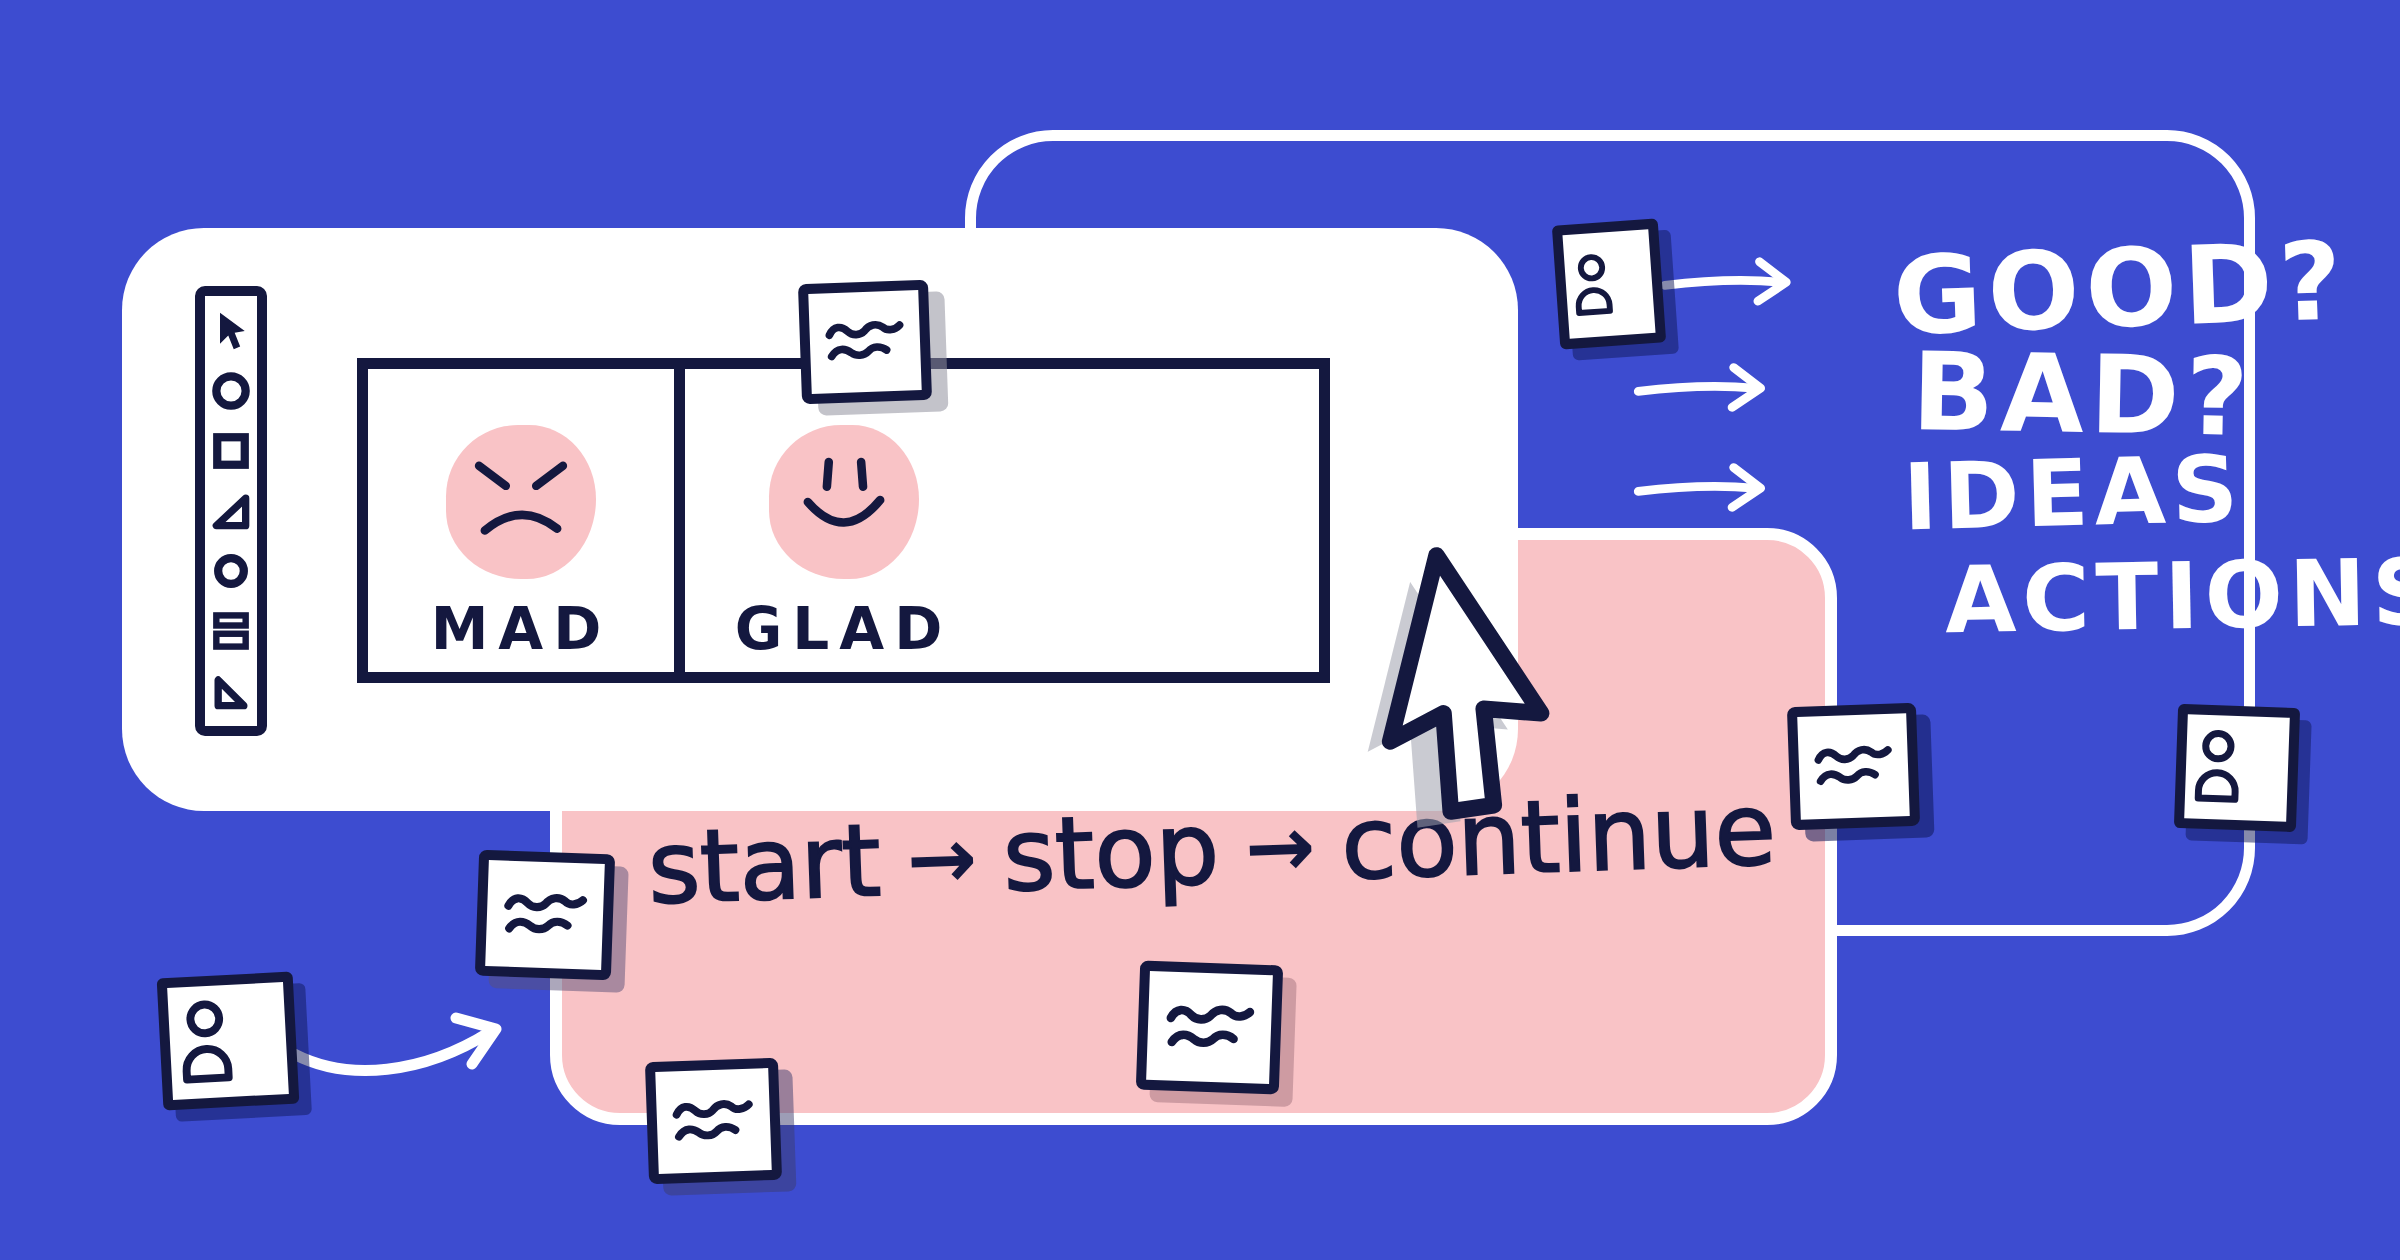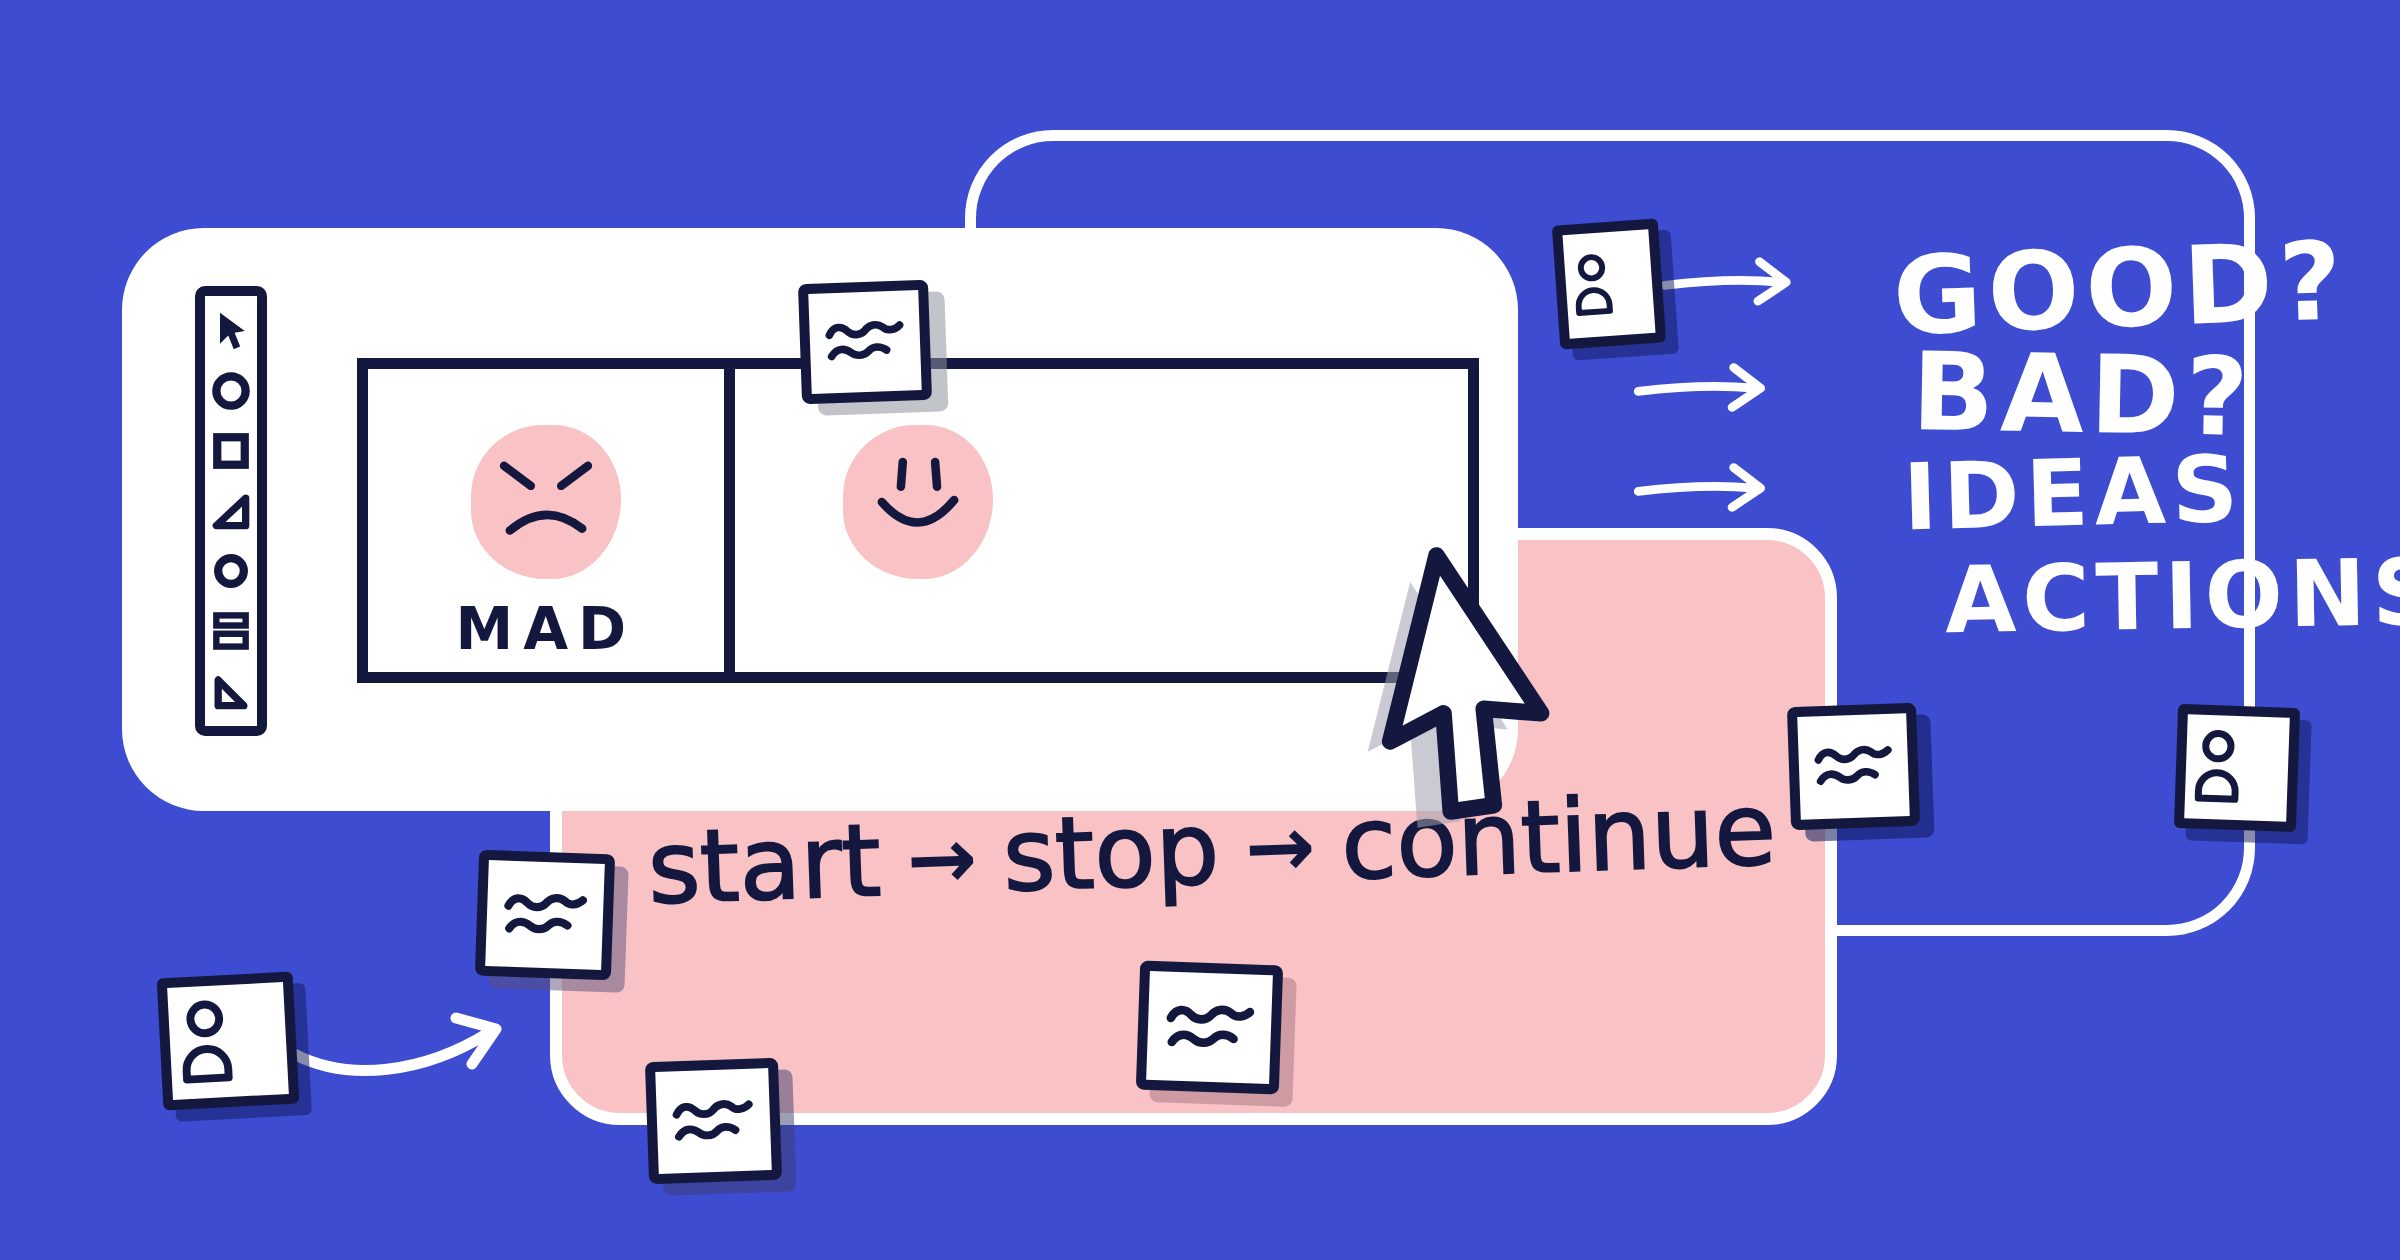--- a/index.html
+++ b/index.html
@@ -33,21 +33,21 @@
     background:var(--white,#fff);
     border:10px solid var(--ink,#14183f);border-radius:10px;
     display:flex;flex-direction:column;align-items:center;
     justify-content:space-between;padding:12px 0;z-index:4;
   }
   .tool{width:46px;height:46px;display:flex;align-items:center;justify-content:center;}
   .tool svg{width:44px;height:44px;}
 
   
   .retro-table{
-    left:357px;top:358px;width:1122px;height:325px;
+    left:357px;top:358px;width:973px;height:325px;
     border:11px solid var(--ink,#14183f);
     display:grid;grid-template-columns:1fr 1fr 1fr;z-index:4;
   }
   .mood-cell{border-right:11px solid var(--ink,#14183f);
     display:flex;flex-direction:column;align-items:center;}
   .mood-cell:last-child{border-right:none;}
   .face-blob{
     width:150px;height:154px;margin-top:56px;
     background:var(--pink,#f9c3c6);
     border-radius:52% 48% 50% 54% / 50% 52% 56% 48%;
@@ -174,20 +174,21 @@
     <div class="mood-label">MAD</div>
   </div>
   <div class="mood-cell">
     <div class="face-blob">
       <svg viewBox="0 0 124 96" fill="none" stroke="#14183f" stroke-width="9" stroke-linecap="round">
         <path d="M46 6 L44 32"></path>
           <path d="M80 6 L82 32"></path>
         <path d="M24 48 Q62 92 100 46"></path>
       </svg>
     </div>
+    <div class="mood-label">GLAD</div>
   </div>
 </div>
 
 <div class="abs flow-line">
   <span>start</span>
   <span class="flow-arrow">→</span>
   <span>stop</span>
   <span class="flow-arrow">→</span>
   <span>continue</span>
 </div>

